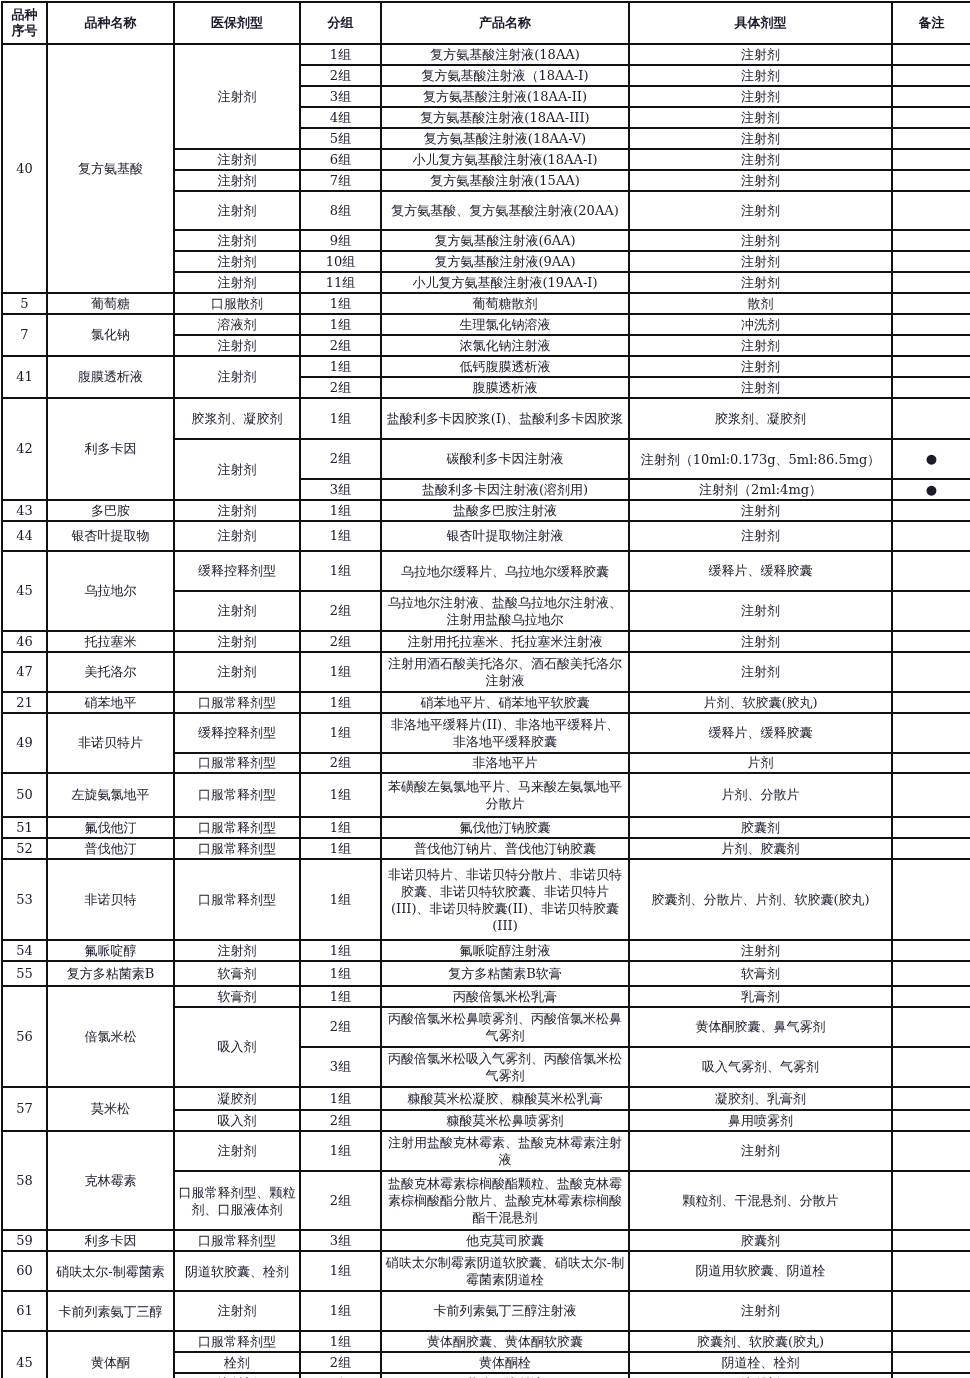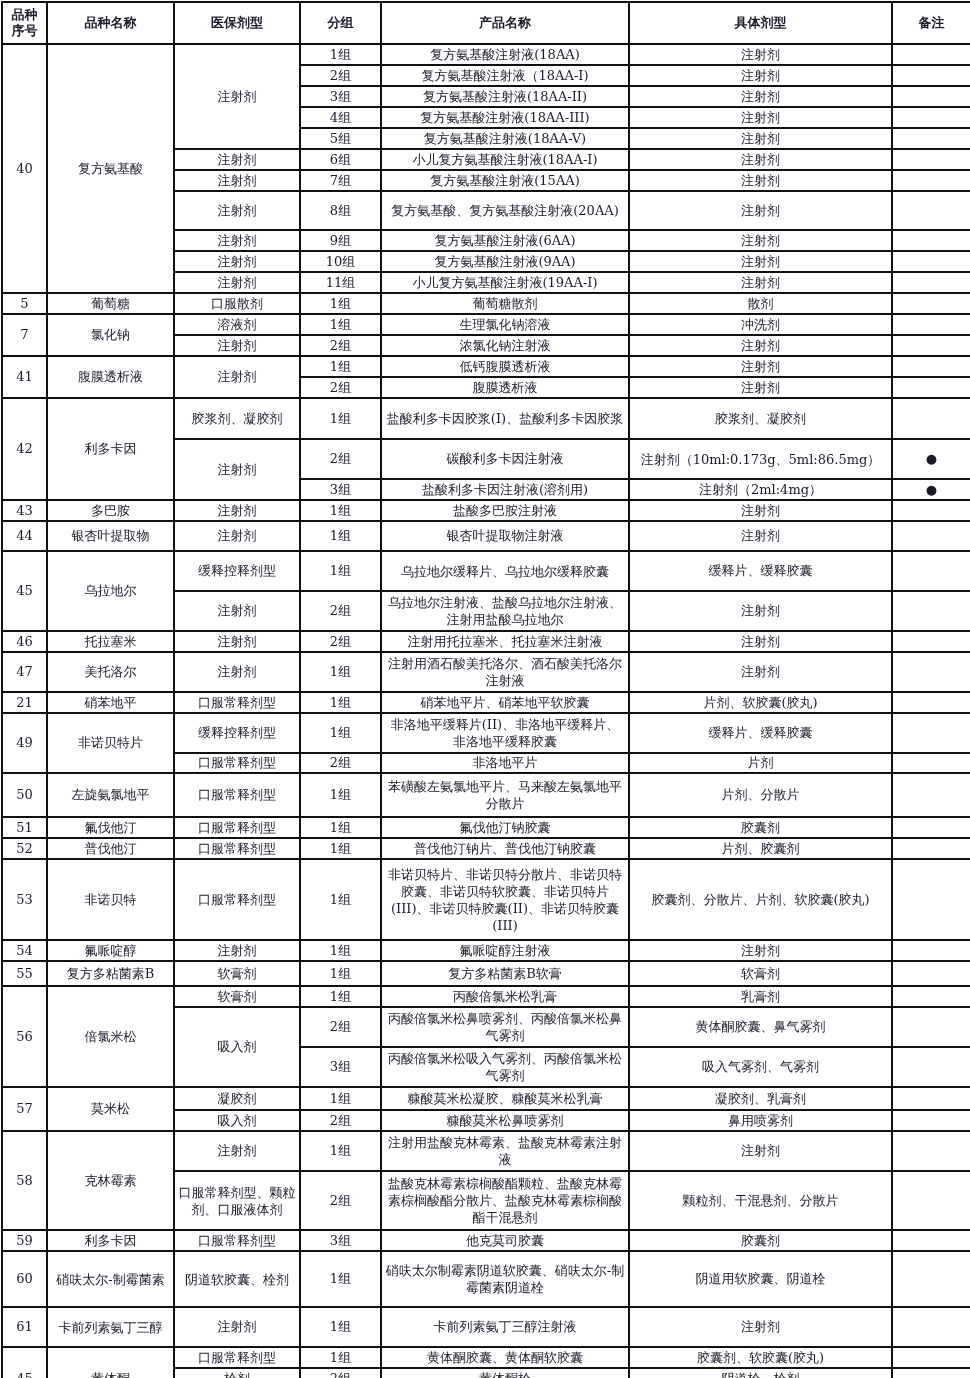--- a/index.html
+++ b/index.html
@@ -382,21 +382,21 @@
     <tr style="height:21px">
       <td>59</td>
       <td>利多卡因</td>
       <td>口服常释剂型</td>
       <td>3组</td>
       <td>他克莫司胶囊</td>
       <td>胶囊剂</td>
       <td></td>
     </tr>
 
-    <tr style="height:56px">
+    <tr style="height:40px">
       <td>60</td>
       <td class="r2">硝呋太尔-制霉菌素</td>
       <td class="r2">阴道软胶囊、栓剂</td>
       <td>1组</td>
       <td class="r2">硝呋太尔制霉素阴道软胶囊、硝呋太尔-制霉菌素阴道栓</td>
       <td>阴道用软胶囊、阴道栓</td>
       <td></td>
     </tr>
 
     <tr style="height:40px">

